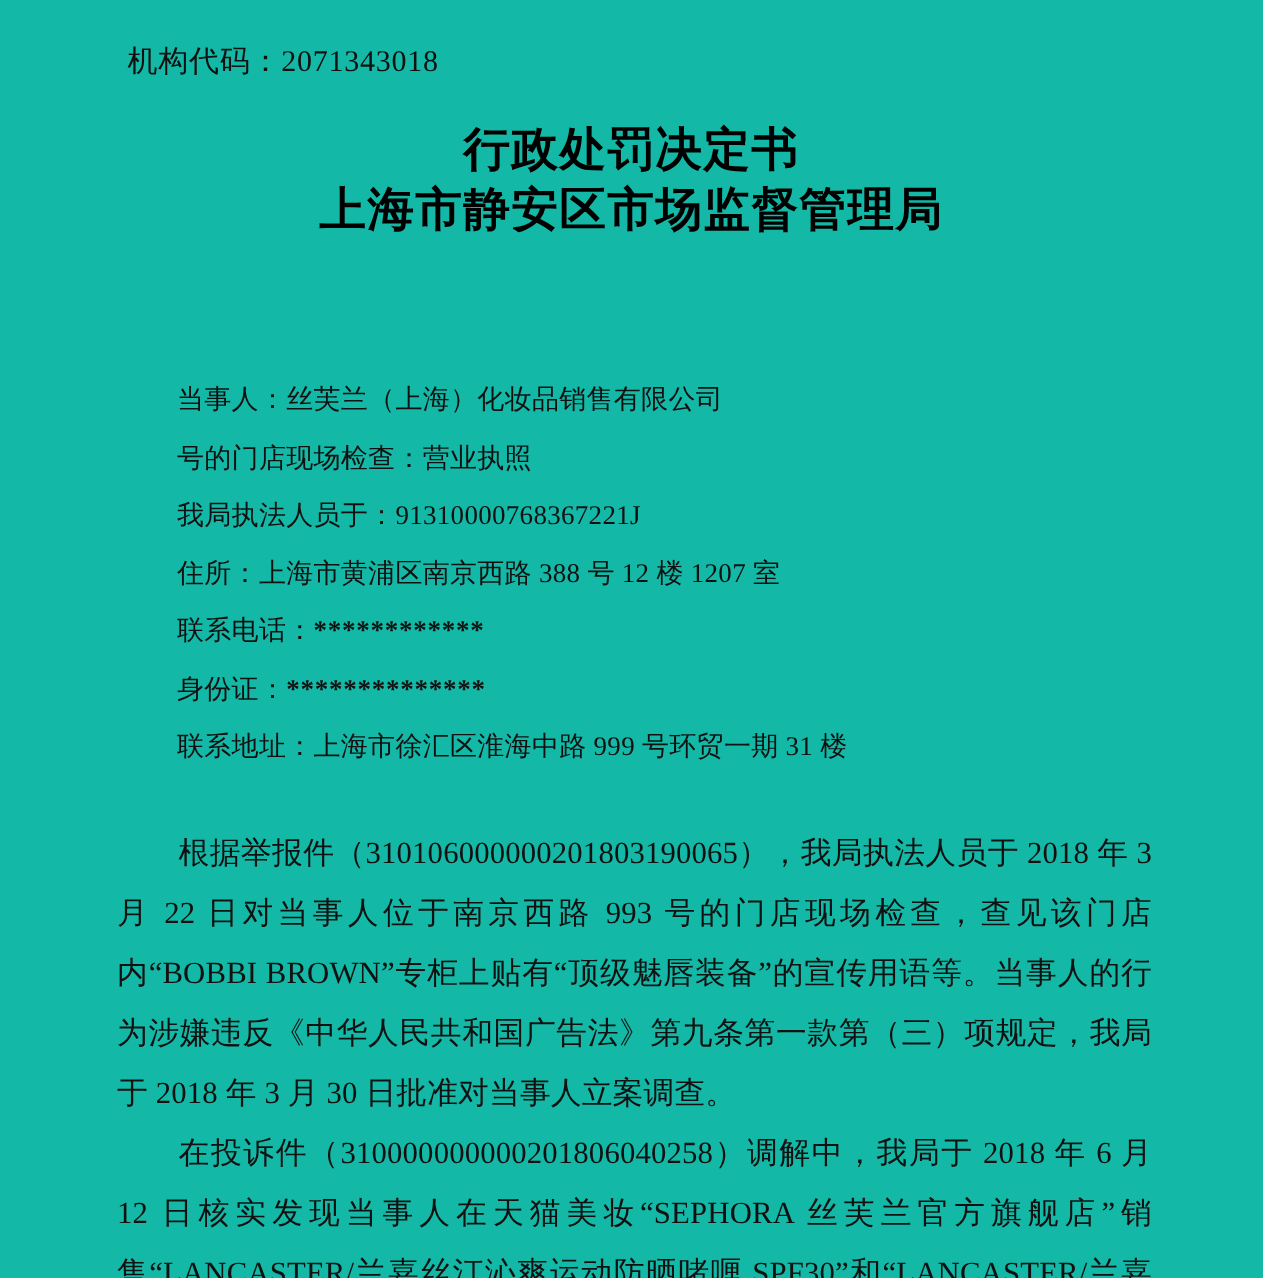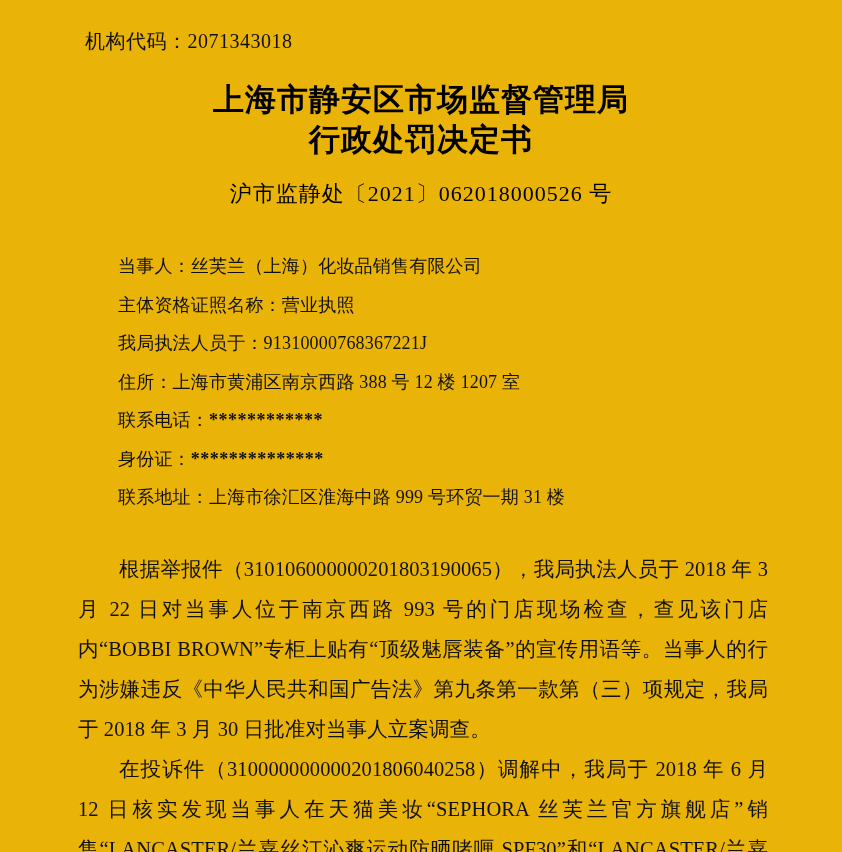--- a/index.html
+++ b/index.html
@@ -14,21 +14,21 @@
     font-family: "Liberation Serif", "DejaVu Serif", serif;
     color: #111111;
     -webkit-font-smoothing: antialiased;
   }
   .page {
     position: relative;
     width: 842px;
     height: 852px;
     box-sizing: border-box;
     padding: 4px;
-    background: #eab308;
+    background: #14b8a6;
   }
 
   
   .org-code {
     position: absolute;
     left: 85px;
     top: 26px;
     font-size: 20px;
     line-height: 30px;
     letter-spacing: 0.5px;
@@ -100,28 +100,27 @@
   }
 </style>
 </head>
 <body>
 
 <div class="page">
 
   <div class="org-code">机构代码：2071343018</div>
 
   <div class="title-block">
+    <div class="doc-title-line">行政处罚决定书</div>
     <div class="doc-title-line">上海市静安区市场监督管理局</div>
-    <div class="doc-title-line">行政处罚决定书</div>
-    <div class="doc-number">沪市监静处〔2021〕062018000526 号</div>
   </div>
 
   <div class="party-block">
     <div class="party-line">当事人：丝芙兰（上海）化妆品销售有限公司</div>
-    <div class="party-line">主体资格证照名称：营业执照</div>
+    <div class="party-line">号的门店现场检查：营业执照</div>
     <div class="party-line">我局执法人员于：91310000768367221J</div>
     <div class="party-line">住所：上海市黄浦区南京西路 388 号 12 楼 1207 室</div>
     <div class="party-line"><span>联系电话：</span><span class="masked">************</span></div>
     <div class="party-line"><span>身份证：</span><span class="masked">**************</span></div>
     <div class="party-line">联系地址：上海市徐汇区淮海中路 999 号环贸一期 31 楼</div>
   </div>
 
   <div class="body-block">
     <p class="body-para">根据举报件（310106000000201803190065），我局执法人员于 2018 年 3 月 22 日对当事人位于南京西路 993 号的门店现场检查，查见该门店内“BOBBI BROWN”专柜上贴有“顶级魅唇装备”的宣传用语等。当事人的行为涉嫌违反《中华人民共和国广告法》第九条第一款第（三）项规定，我局于 2018 年 3 月 30 日批准对当事人立案调查。</p>
     <p class="body-para">在投诉件（310000000000201806040258）调解中，我局于 2018 年 6 月 12 日核实发现当事人在天猫美妆“SEPHORA 丝芙兰官方旗舰店”销售“LANCASTER/兰嘉丝汀沁爽运动防晒啫喱 SPF30”和“LANCASTER/兰嘉丝</p>

